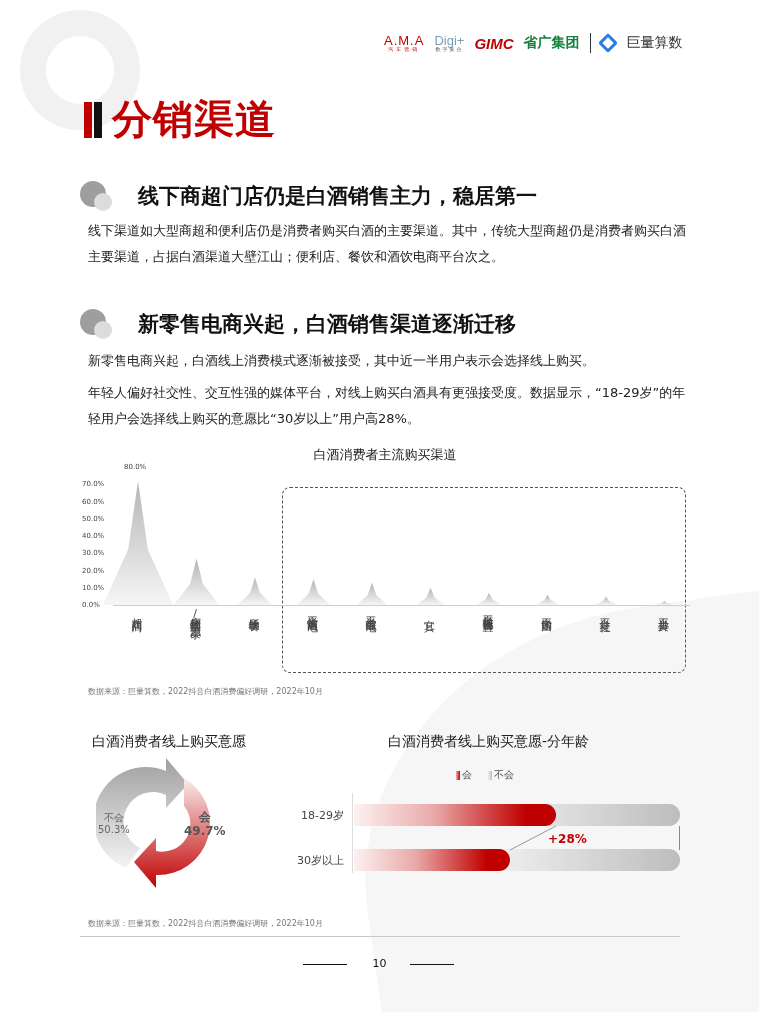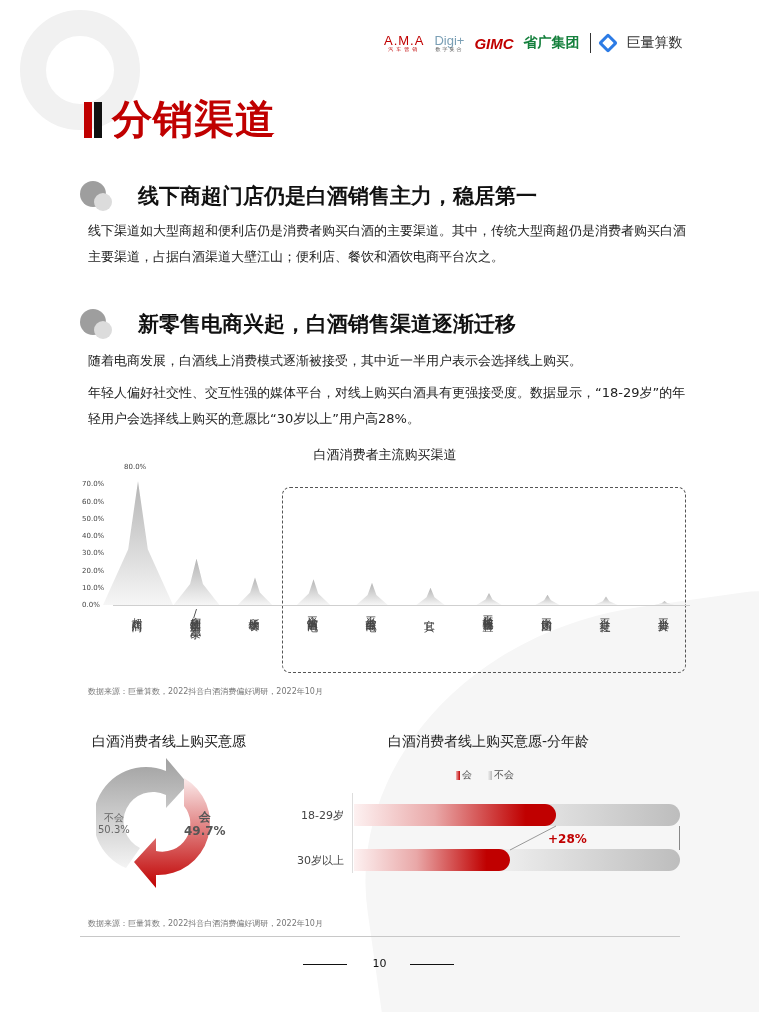--- a/index.html
+++ b/index.html
@@ -112,21 +112,21 @@
 </div>
 <p class="para" style="top:212px;margin-top:6px;">线下渠道如大型商超和便利店仍是消费者购买白酒的主要渠道。其中，传统大型商超仍是消费者购买白酒主要渠道，占据白酒渠道大壁江山；便利店、餐饮和酒饮电商平台次之。</p>
 
 <div class="section-head" style="top:298px;">
   <div class="bullet">
       <span class="c1"></span>
       <span class="c2"></span>
     </div>
   <h2>新零售电商兴起，白酒销售渠道逐渐迁移</h2>
 </div>
-<p class="para" style="top:348px;">随着电商发展，白酒线上消费模式逐渐被接受，其中近一半用户表示会选择线上购买。</p>
+<p class="para" style="top:348px;">新零售电商兴起，白酒线上消费模式逐渐被接受，其中近一半用户表示会选择线上购买。</p>
 <p class="para" style="top:380px;">年轻人偏好社交性、交互性强的媒体平台，对线上购买白酒具有更强接受度。数据显示，“18-29岁”的年轻用户会选择线上购买的意愿比“30岁以上”用户高28%。</p>
 
 <div class="chart1">
   <div class="ctitle">白酒消费者主流购买渠道</div>
   <div class="dash-box"></div>
   <div class="yaxis">
     <span class="ytick" style="top:165px;">0.0%</span>
     <span class="ytick" style="top:148px;">10.0%</span>
     <span class="ytick" style="top:131px;">20.0%</span>
     <span class="ytick" style="top:113px;">30.0%</span>

